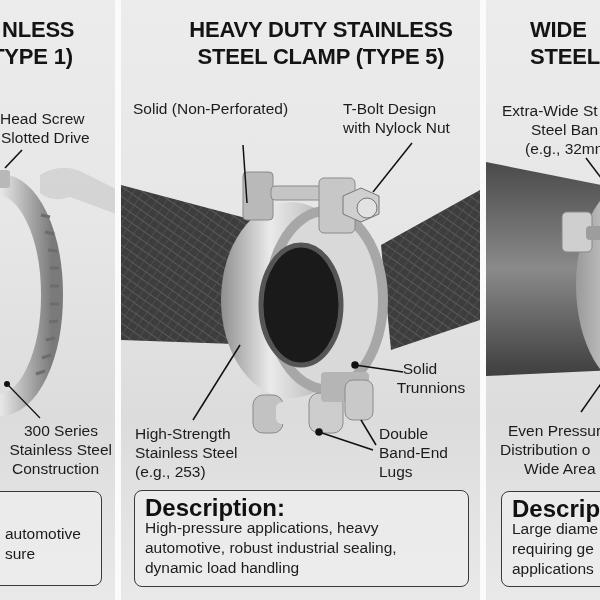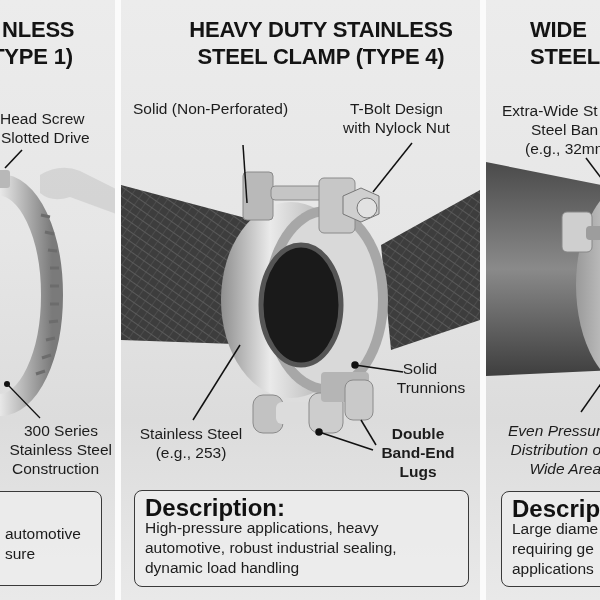--- a/index.html
+++ b/index.html
@@ -3,21 +3,21 @@
 <meta charset="utf-8">
 <style>
   html, body { margin:0; padding:0; }
   body { width:600px; height:600px; overflow:hidden; background:#f4f4f4; font-family:"Liberation Sans", sans-serif; position:relative; }
   .panel { position:absolute; top:0; height:600px; overflow:hidden; background:linear-gradient(180deg,#ececec 0%,#e6e6e6 40%,#dcdcdc 70%,#e9e9e9 100%); }
   .p1 { left:-240px; width:355px; }
   .p2 { left:121px; width:400px; }
   .p3 { left:486px; width:360px; }
   .divider { position:absolute; top:0; width:6px; height:600px; background:#fbfbfb; }
   .title { position:absolute; left:0; right:0; text-align:center; font-weight:bold; color:#141414; font-size:22px; line-height:27px; letter-spacing:-0.2px; }
-  .label { position:absolute; text-align:center; color:#1c1c1c; font-size:15.5px; line-height:19px; white-space:nowrap; }
+  .label { position:absolute; text-align:left; color:#1c1c1c; font-size:15.5px; line-height:19px; white-space:nowrap; }
   .desc { position:absolute; border:1.6px solid #3a3a3a; border-radius:8px; background:rgba(236,236,236,0.85); padding:6px 10px; box-sizing:border-box; }
   .desc-h { font-weight:bold; font-size:24px; line-height:21px; color:#111; }
   .desc-b { font-size:15.5px; line-height:20px; color:#1c1c1c; }
   svg.art { position:absolute; left:0; top:0; }
 </style>
 </head>
 <body>
 
 <div class="panel p1">
   <svg class="art" width="355" height="600">
@@ -112,38 +112,39 @@
       <line x1="234" y1="365" x2="282" y2="372"></line>
         <circle cx="234" cy="365" r="3"></circle>
       <line x1="72" y1="420" x2="119" y2="345"></line>
       <line x1="198" y1="432" x2="252" y2="450"></line>
         <circle cx="198" cy="432" r="3"></circle>
       <line x1="240" y1="420" x2="255" y2="445"></line>
     </g>
   </svg>
   <div class="title" style="top:16px;">
     <div>HEAVY DUTY STAINLESS</div>
-    <div>STEEL CLAMP (TYPE 4)</div>
+    <div>STEEL CLAMP (TYPE 5)</div>
   </div>
   <div class="label" style="top:99px;left:12px;">
     <div>Solid (Non-Perforated)</div>
   </div>
   <div class="label" style="top:99px;left:222px;">
     <div>T-Bolt Design</div>
     <div>with Nylock Nut</div>
   </div>
   <div class="label" style="top:359px;left:268px;width:84px;text-align:center;">
     <div style="padding-right:22px">Solid</div>
     <div>Trunnions</div>
   </div>
   <div class="label" style="top:424px;left:14px;width:112px;">
+    <div>High-Strength</div>
     <div>Stainless Steel</div>
     <div>(e.g., 253)</div>
   </div>
-  <div class="label" style="top:424px;left:258px;width:78px;font-weight:bold;">
+  <div class="label" style="top:424px;left:258px;width:78px;">
     <div>Double</div>
     <div>Band-End</div>
     <div>Lugs</div>
   </div>
   <div class="desc" style="top:490px;left:13px;width:335px;height:97px;">
     <div class="desc-h">Description:</div>
     <div class="desc-b">High-pressure applications, heavy</div>
     <div class="desc-b">automotive, robust industrial sealing,</div>
     <div class="desc-b">dynamic load handling</div>
   </div>
@@ -176,21 +177,21 @@
   </svg>
   <div class="title" style="top:16px;left:44px;text-align:left;">
     <div>WIDE</div>
     <div>STEEL</div>
   </div>
   <div class="label" style="top:101px;left:16px;text-align:left;">
     <div>Extra-Wide St</div>
     <div style="padding-left:29px">Steel Ban</div>
     <div style="padding-left:23px">(e.g., 32mm</div>
   </div>
-  <div class="label" style="top:421px;left:14px;text-align:right;font-style:italic;">
+  <div class="label" style="top:421px;left:14px;text-align:left;">
     <div style="padding-left:8px">Even Pressur</div>
     <div>Distribution o</div>
     <div style="padding-left:24px">Wide Area</div>
   </div>
   <div class="desc" style="top:491px;left:15px;width:160px;height:96px;">
     <div class="desc-h">Descriptio</div>
     <div class="desc-b">Large diame</div>
     <div class="desc-b">requiring ge</div>
     <div class="desc-b">applications</div>
   </div>

